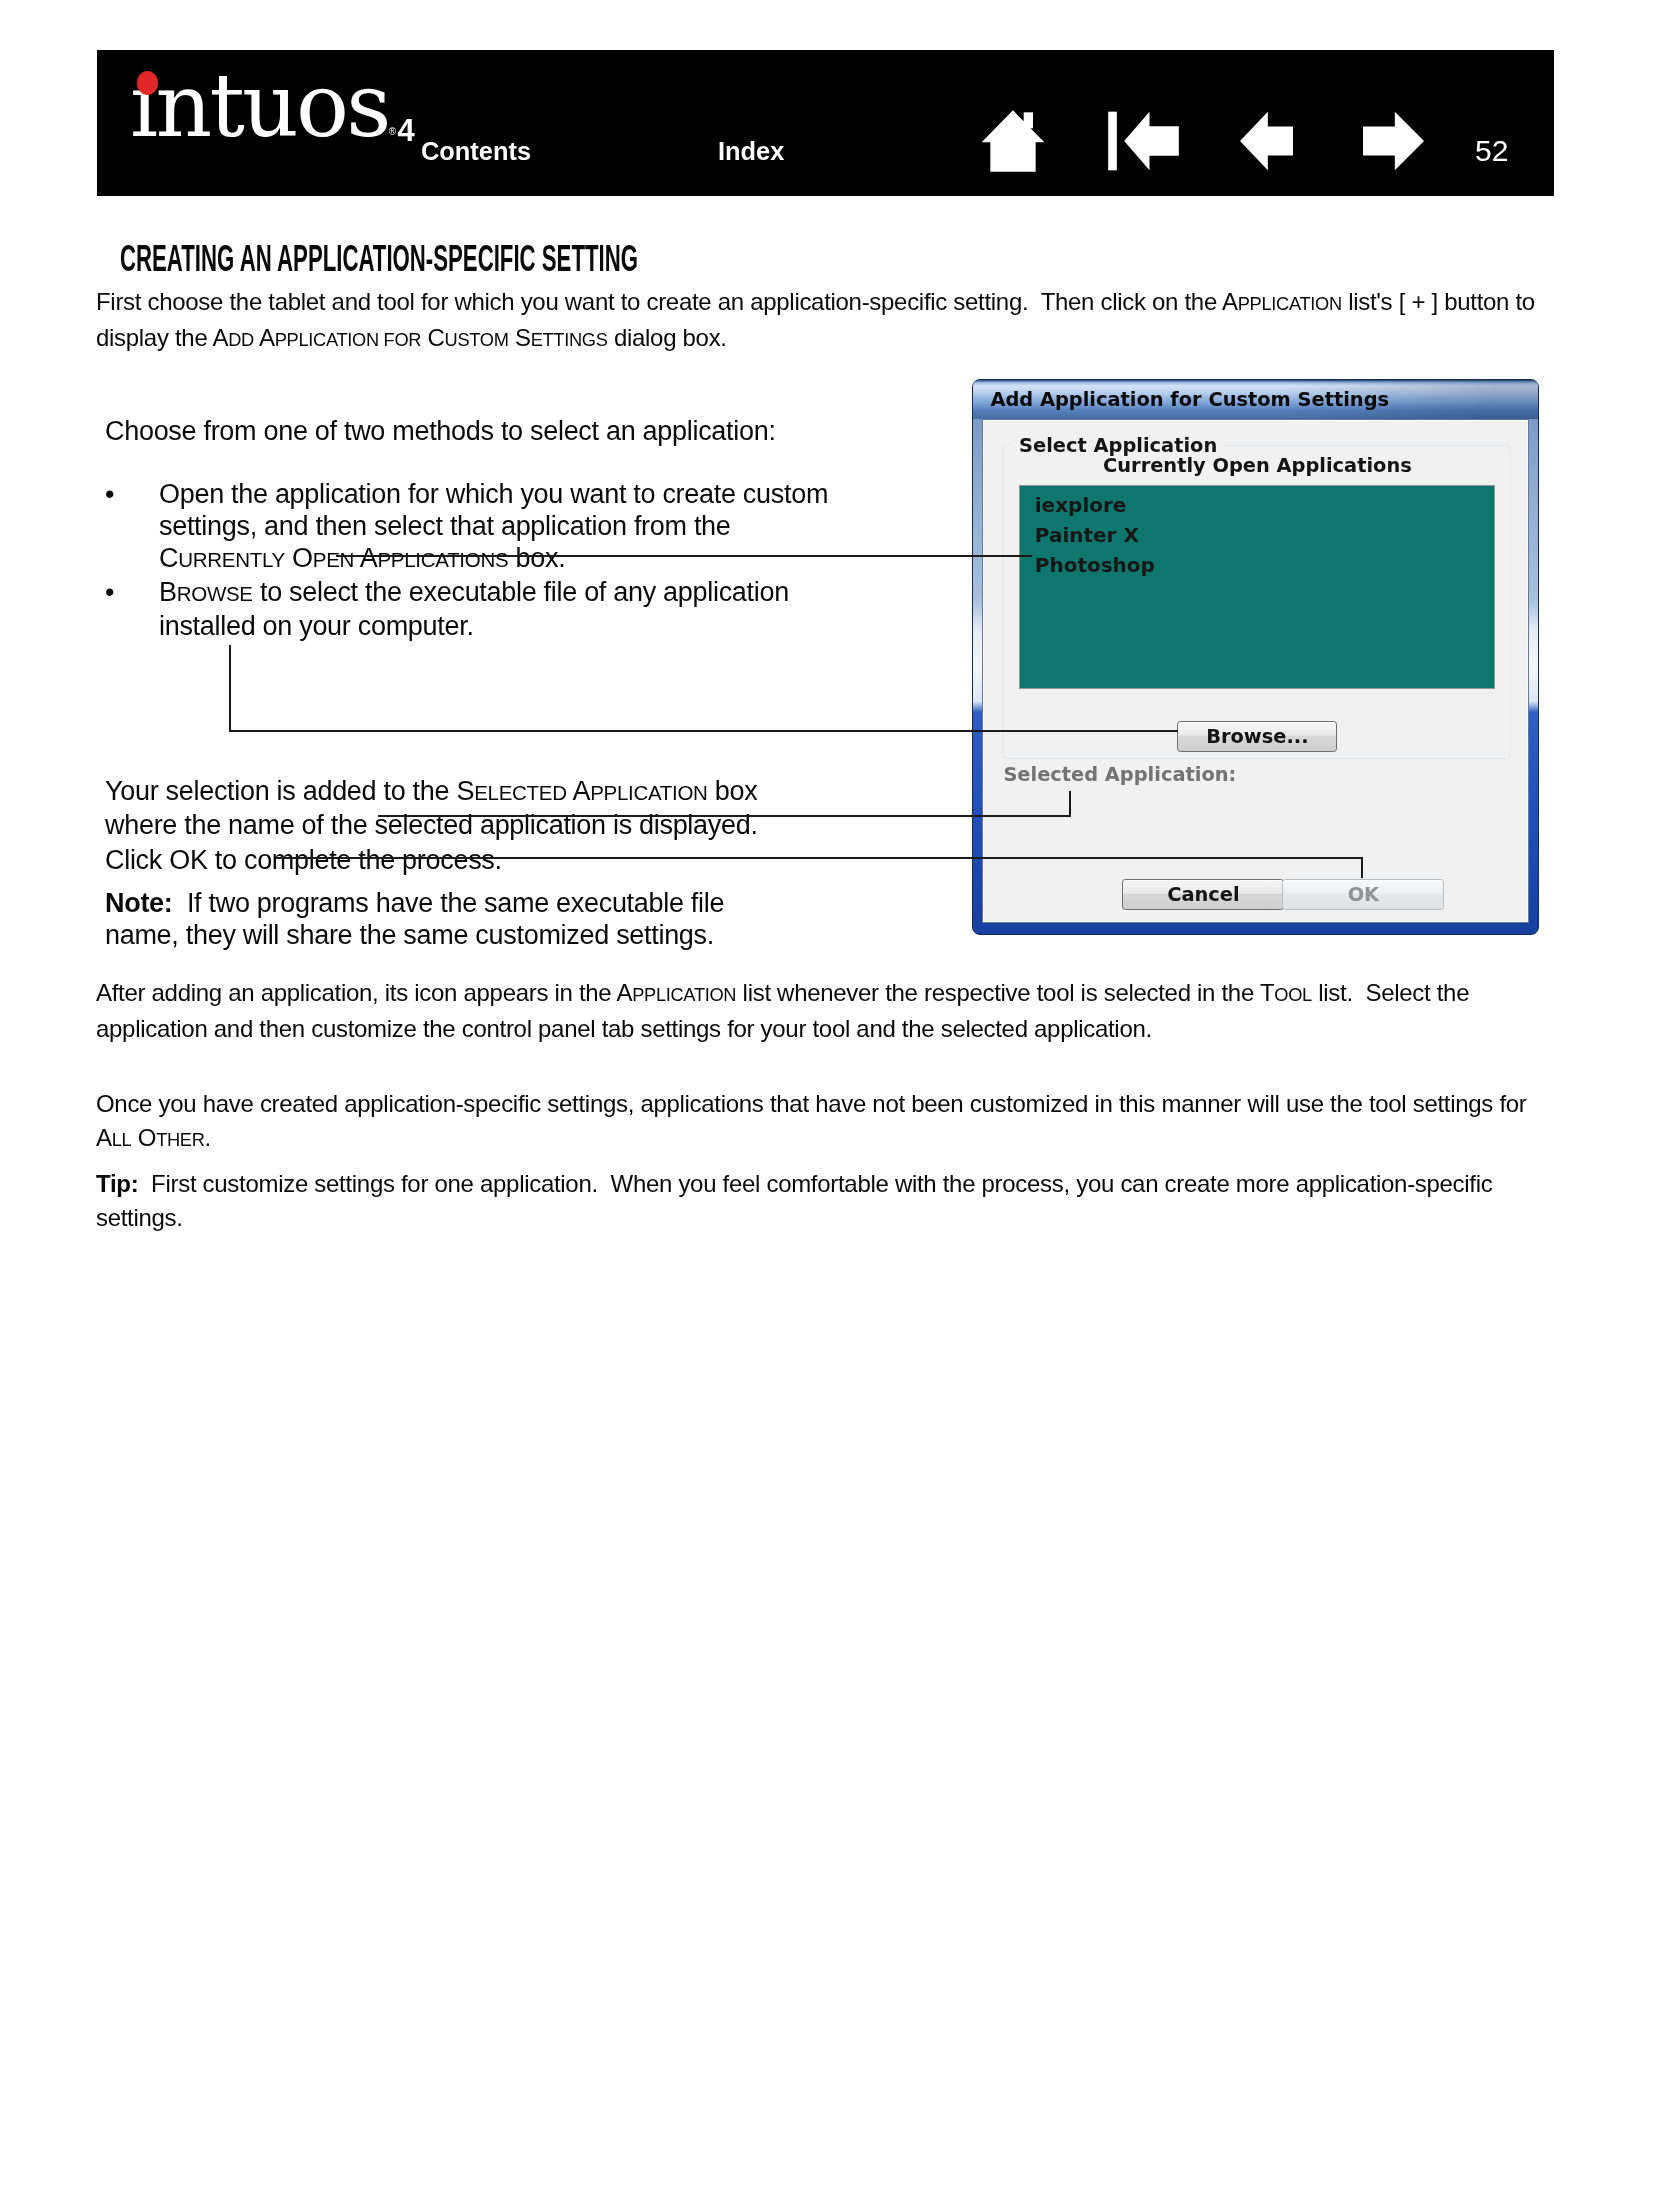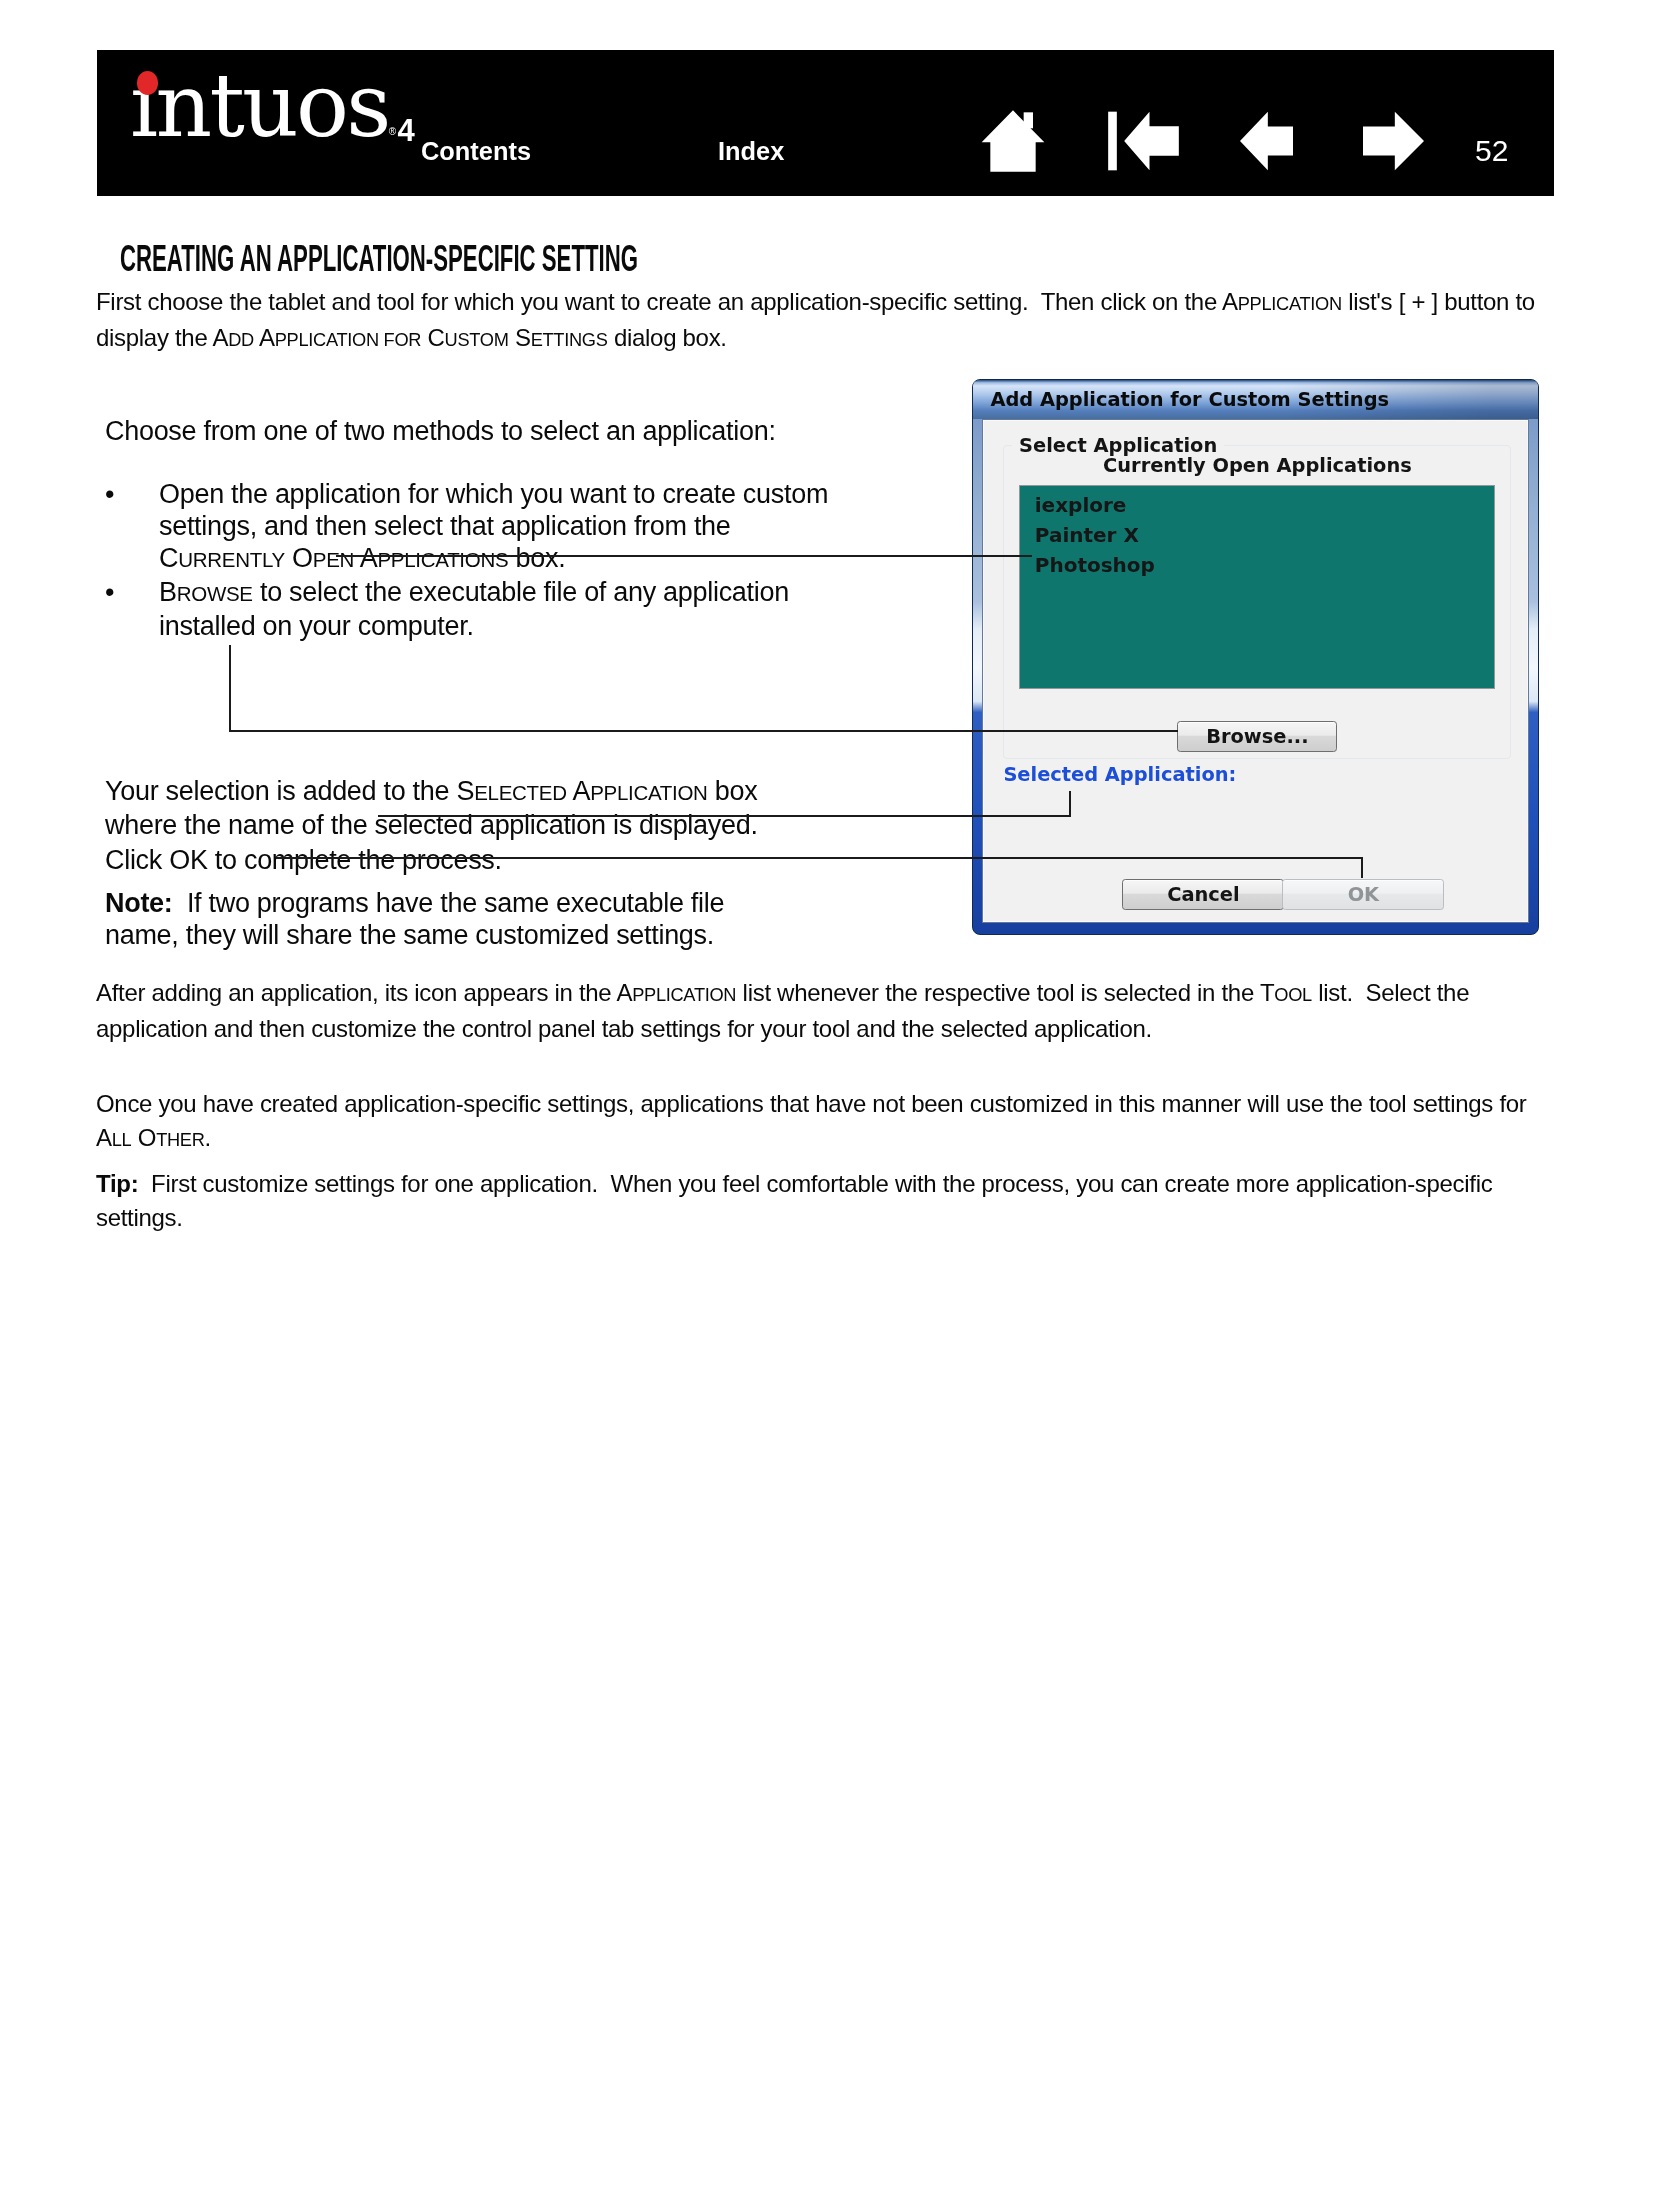--- a/index.html
+++ b/index.html
@@ -61,21 +61,21 @@
           border:0.7px solid #90989a;box-sizing:border-box;padding:4px 0 0 14.7px;cursor:default;}
   .list-item{font-size:20px;font-weight:600;line-height:30px;color:#161616;}
   .or-label{position:absolute;left:0;right:0;top:277px;text-align:center;
           font-size:18.7px;font-weight:700;color:#141414;}
   .vista-btn{position:absolute;height:31px;border:0.7px solid #6e6e6e;border-radius:3.3px;box-sizing:border-box;
           background:linear-gradient(180deg,#f6f6f6 0%,#ebebeb 45%,#d9d9d9 50%,#cecece 100%);
           box-shadow:inset 0 0.7px 0 #ffffff;text-align:center;font-size:19.4px;font-weight:600;
           color:#141414;line-height:29px;cursor:pointer;font-family:"DejaVu Sans","Liberation Sans",sans-serif;}
   .vista-btn.disabled{border-color:#b9bec2;color:#909497;
           background:linear-gradient(180deg,#f6f7f8 0%,#eef0f1 45%,#e6e8ea 50%,#e0e2e4 100%);cursor:default;}
-  .selected-label{position:absolute;left:20px;top:343px;font-size:19.4px;font-weight:700;color:#1d4ed8;}
+  .selected-label{position:absolute;left:20px;top:343px;font-size:19.4px;font-weight:700;color:#737373;}
 
   svg{display:block;}
 </style>
 </head>
 <body>
 
 <div id="page">
 
   <div class="header-bar">
     <div class="logo">

